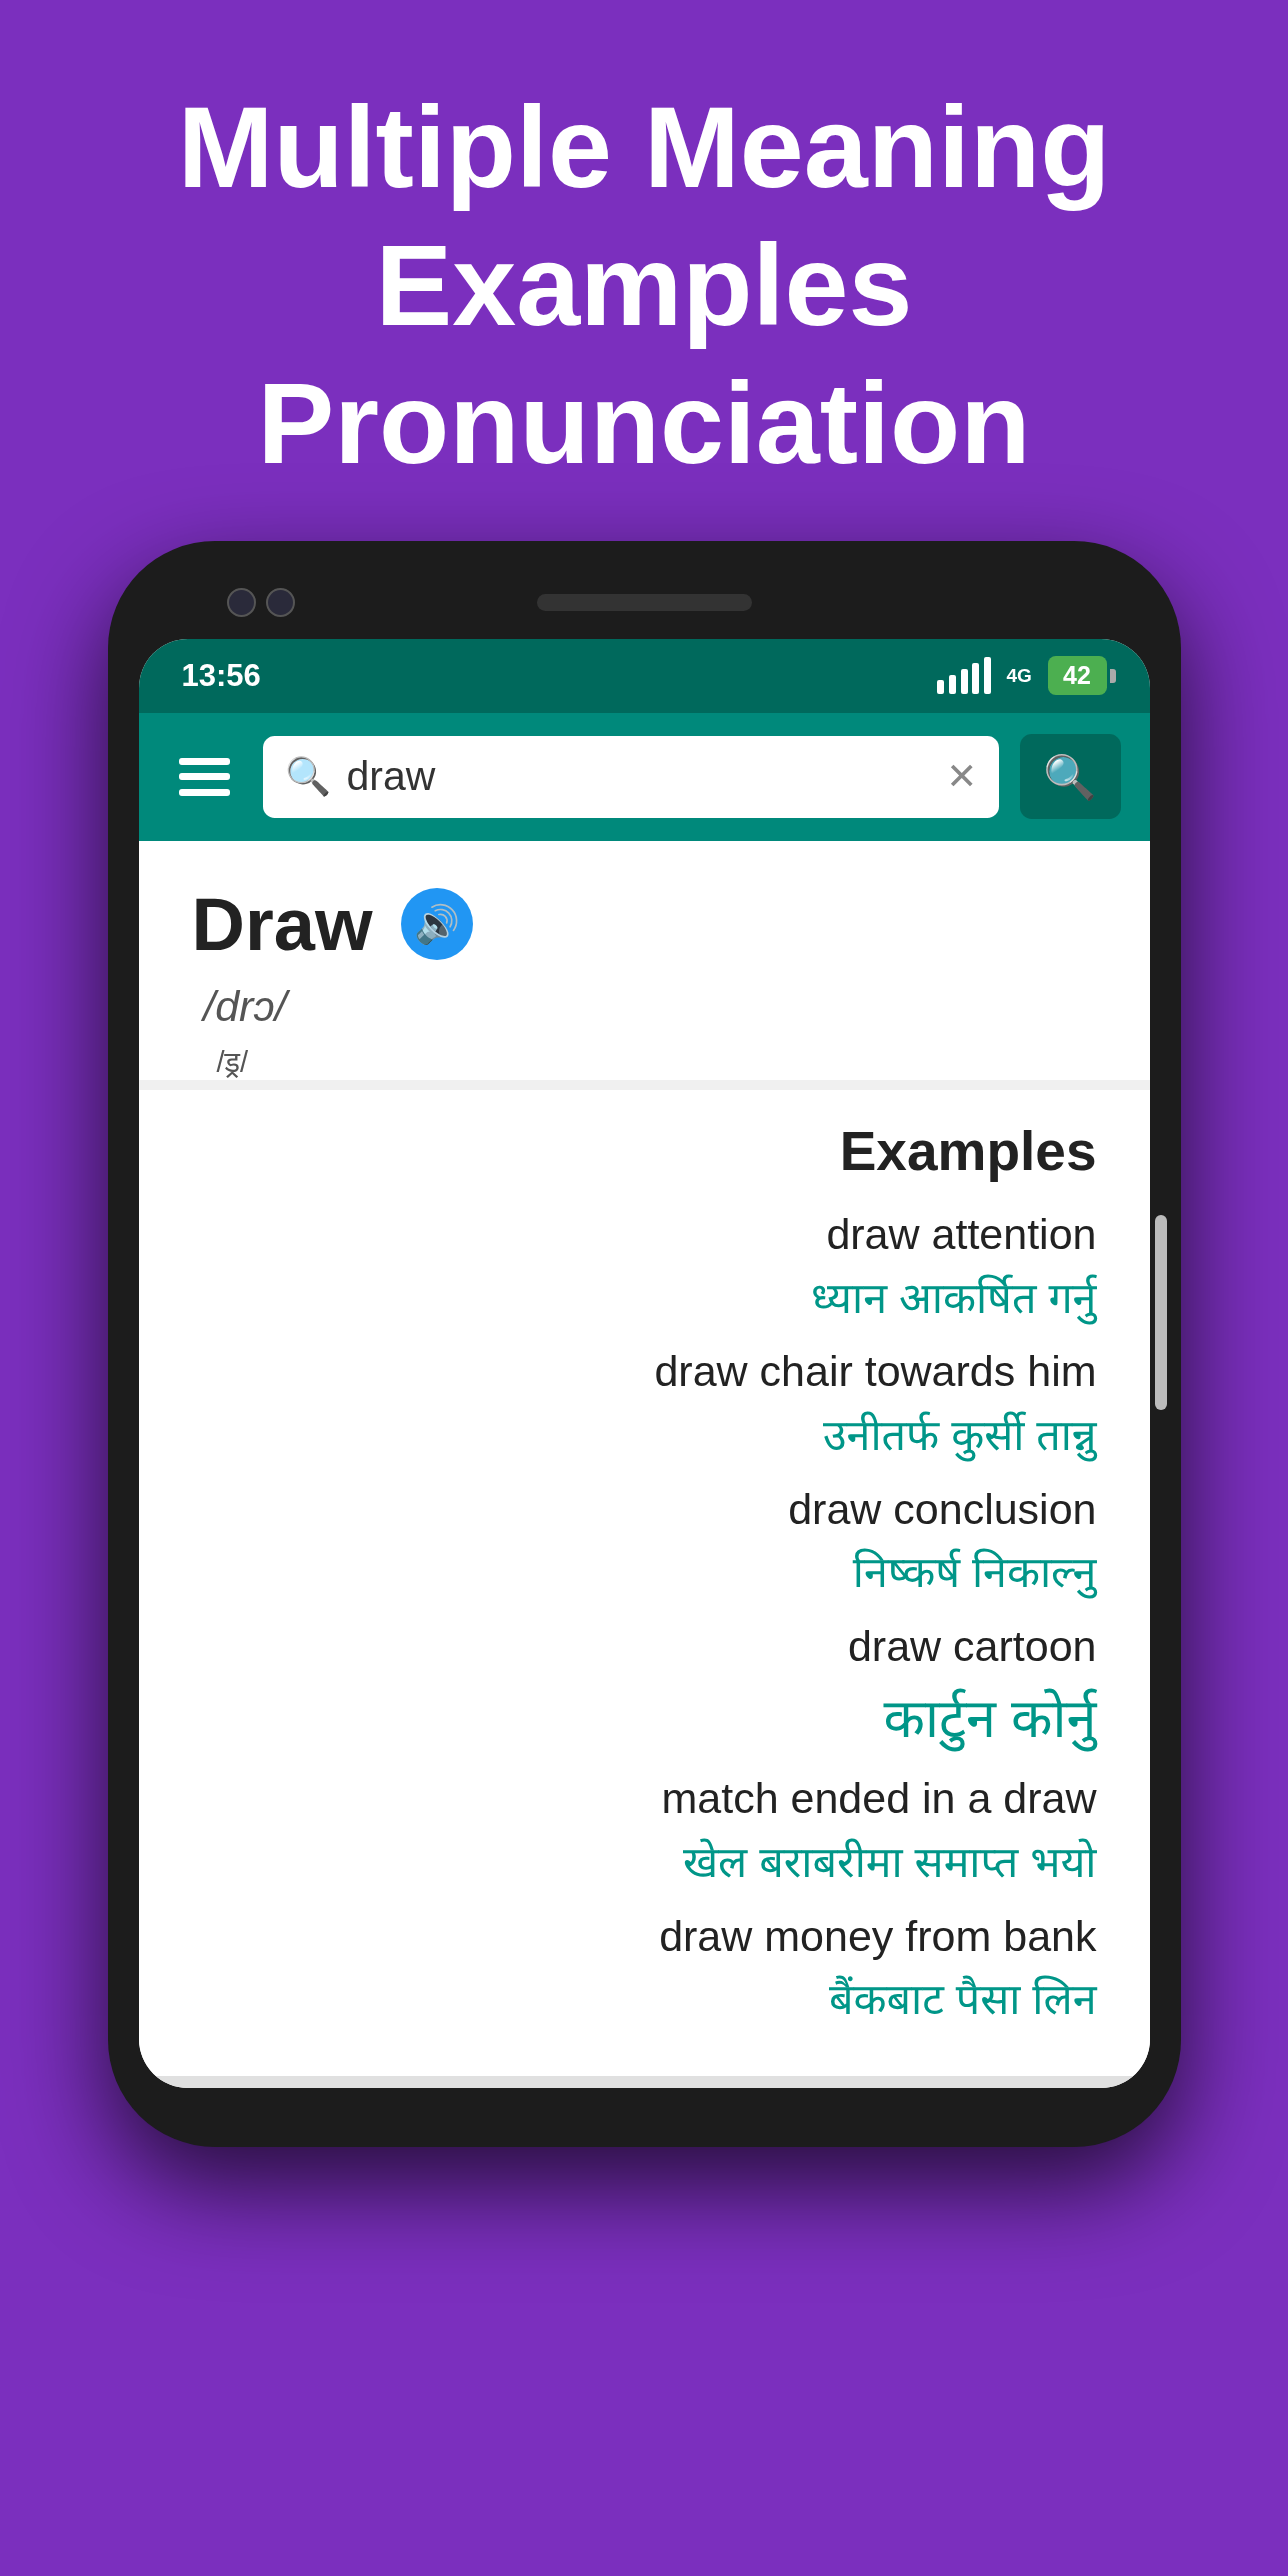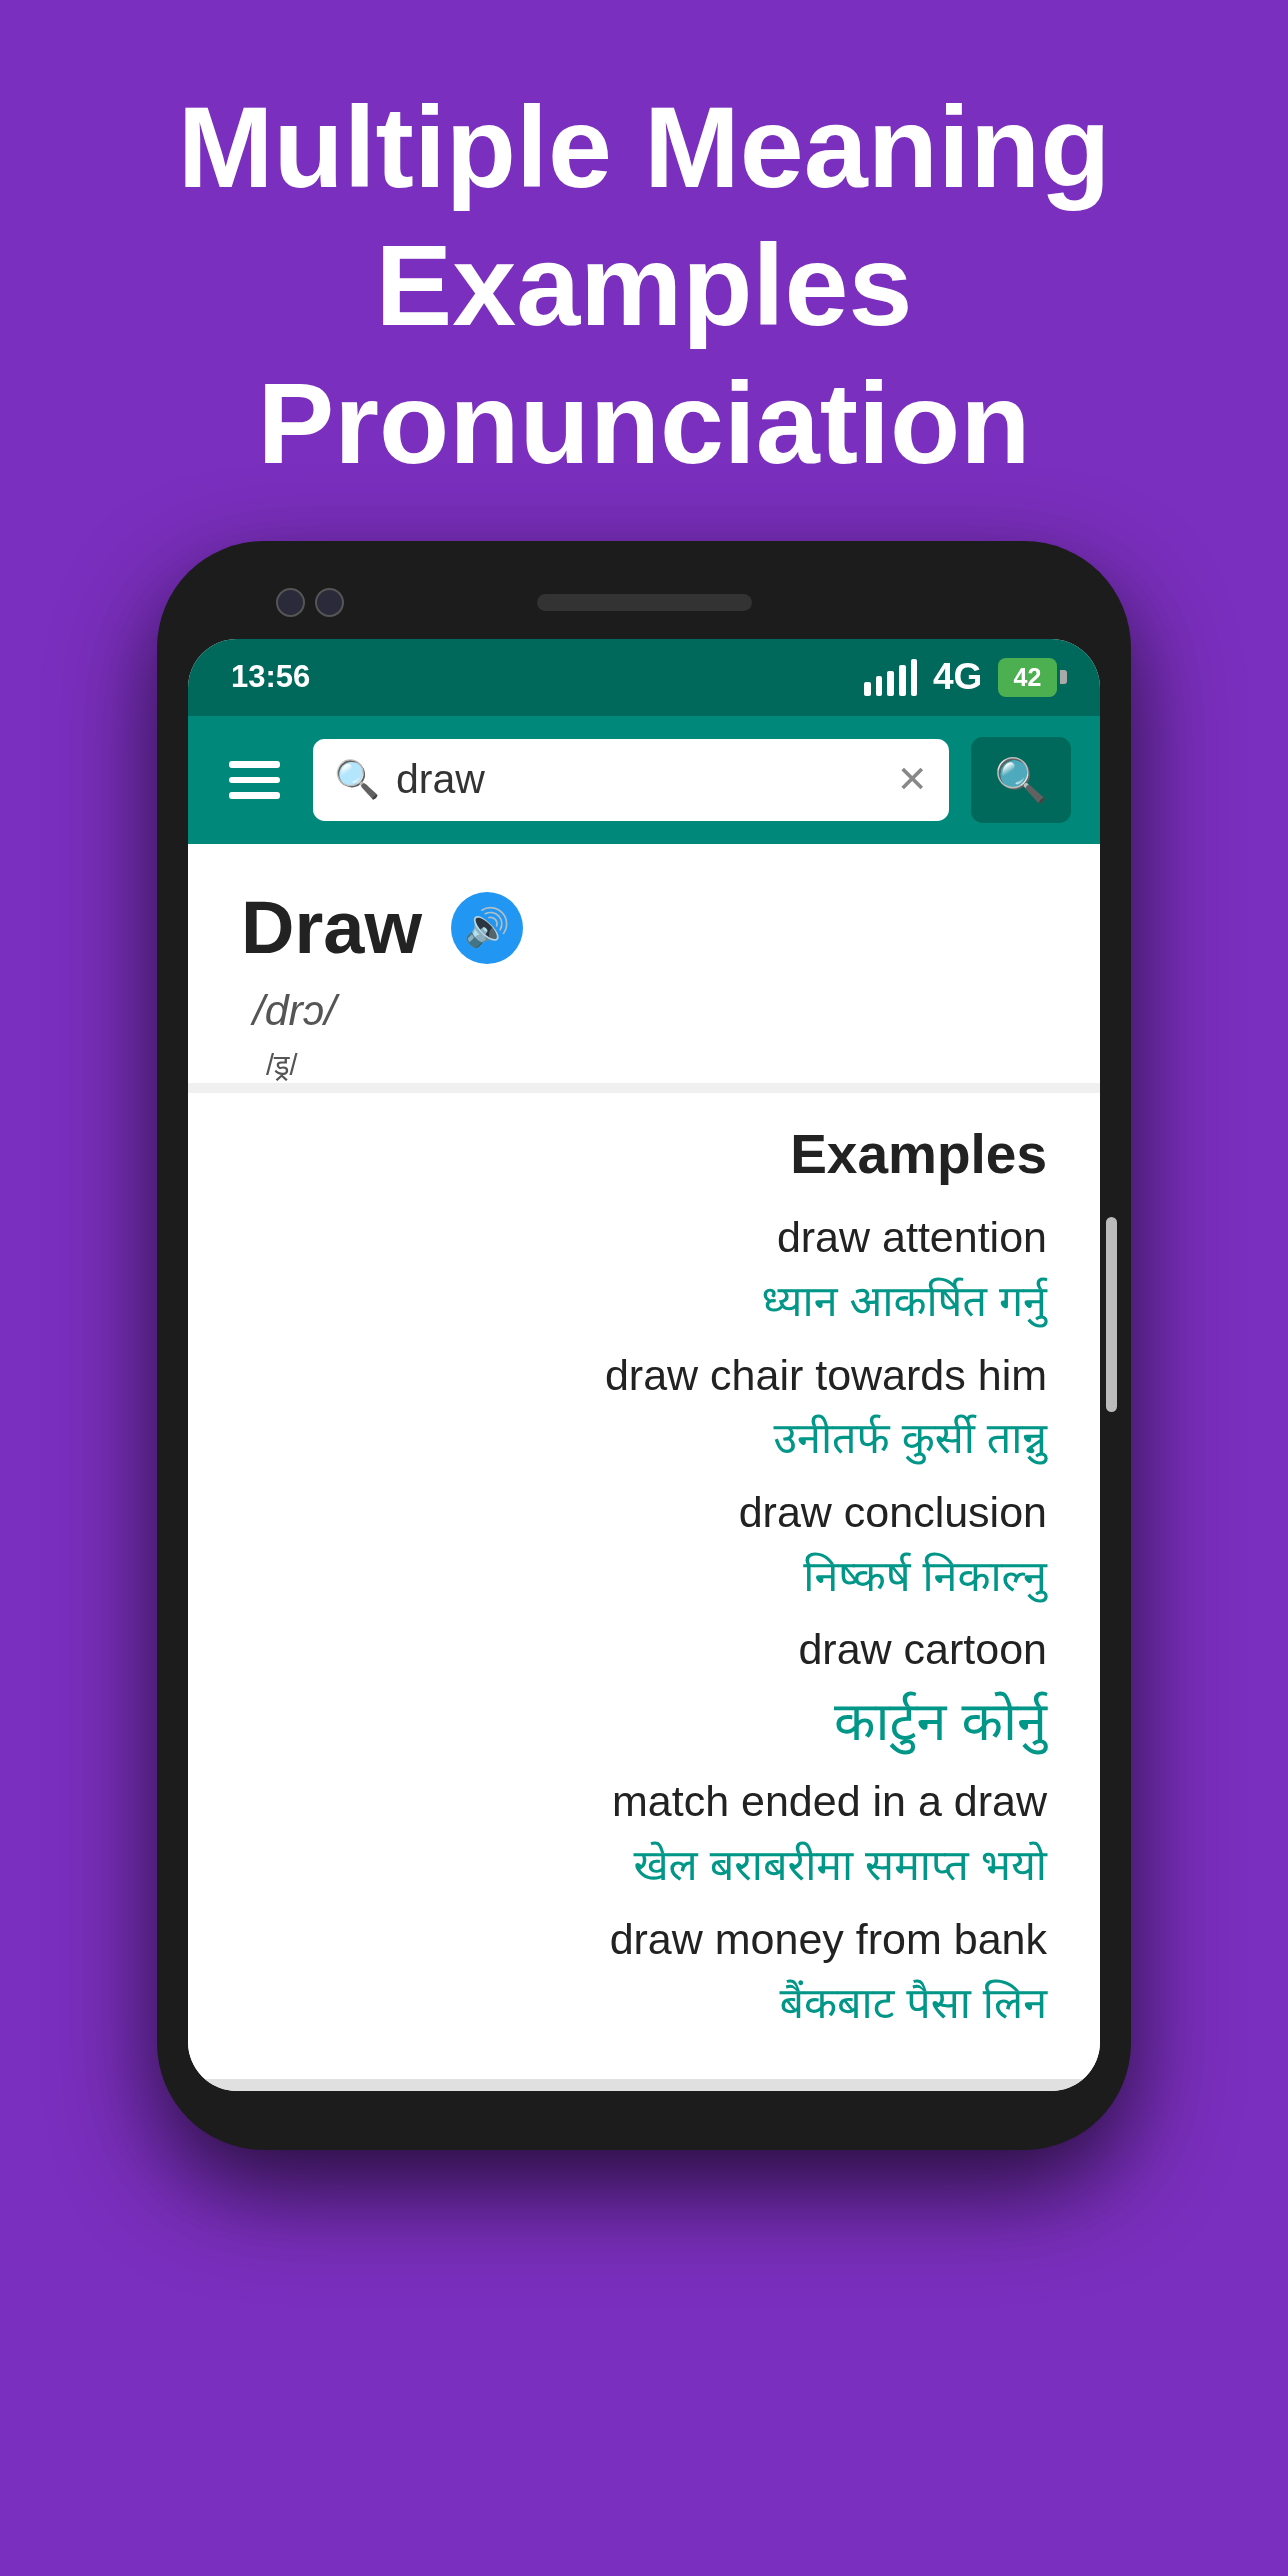--- a/index.html
+++ b/index.html
@@ -16,42 +16,42 @@
 </head>
 <body>
 
 <div style="background:#7B2FBE; padding: 78px 59px 49px 59px; text-align:center;">
   <h1 style="color:white; font-size:115px; font-weight:900; line-height:1.2;">Multiple Meaning
 Examples
 Pronunciation</h1>
 </div>
 
 <div style="display:flex; justify-content:center; padding: 0 49px;">
-  <div style="width:974px; background:#1c1c1c; border-radius:107px; padding:37px 31px 59px 31px; box-shadow: 0 39px 98px rgba(0,0,0,0.7); position:relative;">
+  <div style="width:1073px; background:#1c1c1c; border-radius:107px; padding:37px 31px 59px 31px; box-shadow: 0 39px 98px rgba(0,0,0,0.7); position:relative;">
 
     <div style="display:flex; justify-content:center; align-items:center; margin-bottom:11.7px; position:relative; height:49px;">
       <div style="position:absolute; left:88px; width:29px; height:29px; background:#2a2a3a; border-radius:50%; border:2.9px solid #555;"></div>
       <div style="position:absolute; left:127px; width:29px; height:29px; background:#2a2a3a; border-radius:50%; border:2.9px solid #555;"></div>
       <div style="width:215px; height:17.6px; background:#333; border-radius:9.8px;"></div>
     </div>
 
     <div style="background:#f0f0f0; border-radius:49px; overflow:hidden;">
 
       <div style="background:#00695C; display:flex; justify-content:space-between; align-items:center; padding:17.6px 43px; color:white;">
         <span style="font-size:31px; font-weight:700;">13:56</span>
         <div style="display:flex; align-items:center; gap:15.6px;">
 
           <div style="display:flex; align-items:flex-end; gap:4.9px;">
             <div style="width:6.8px; height:13.7px; background:white; border-radius:2px;"></div>
             <div style="width:6.8px; height:19.5px; background:white; border-radius:2px;"></div>
             <div style="width:6.8px; height:25px; background:white; border-radius:2px;"></div>
             <div style="width:6.8px; height:31px; background:white; border-radius:2px;"></div>
             <div style="width:6.8px; height:37px; background:white; border-radius:2px;"></div>
           </div>
-          <span style="font-size:37px; font-weight:700;">4G</span>
+          <span style="font-size:19px; font-weight:700;">4G</span>
 
           <div style="display:inline-flex; align-items:center; background:#4CAF50; border-radius:7.8px; padding:4.9px 15.6px; font-size:25px; font-weight:700; position:relative;">
             <span>42</span>
             <div style="position:absolute; right:-9.8px; width:6.8px; height:13.7px; background:#aaa; border-radius:0 2.9px 2.9px 0;"></div>
           </div>
         </div>
       </div>
 
       <div style="background:#00897B; display:flex; align-items:center; padding:21.5px 29px; gap:21.5px;">
 

